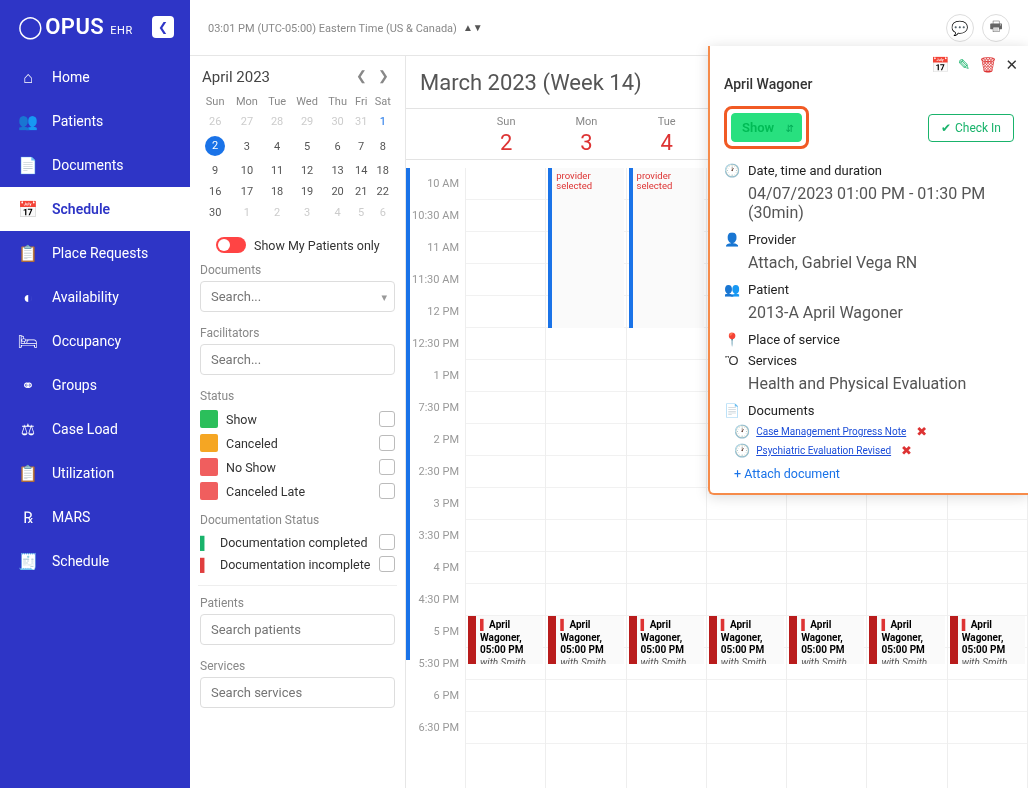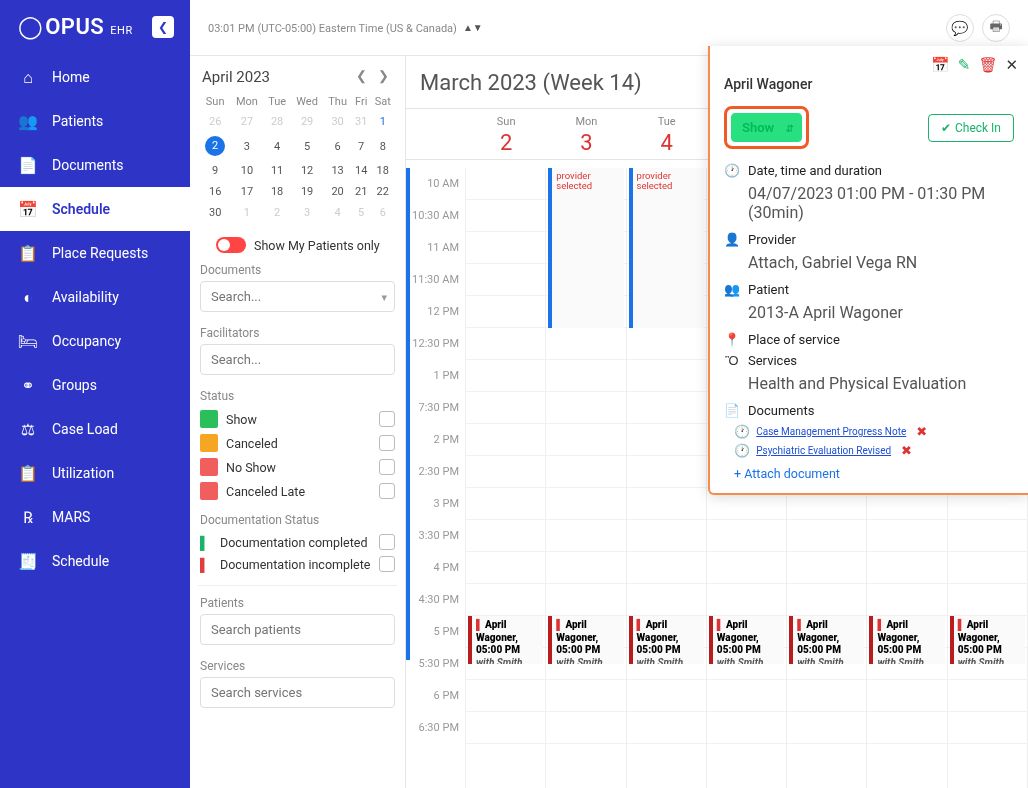--- a/index.html
+++ b/index.html
@@ -60,21 +60,21 @@
   .time-gutter { width:60px; flex-shrink:0; }
   .day-col-head { flex:1 1 0; text-align:center; padding:6px 0 4px; }
   .day-name { font-size:11px; color:#888; }
   .day-num { font-size:22px; color:#d33; font-weight:400; margin-top:2px;}
   .scroll-area { position:absolute; left:0; right:0; top:112px; bottom:0; overflow:hidden;}
   .time-grid { display:flex; min-height:630px;}
   .times-col { width:60px; flex-shrink:0; border-right:1px solid #eee; text-align:right; font-size:11px; color:#999;}
   .times-col div { height:32px; padding-right:6px; line-height:32px; }
   .day-col { flex:1 1 0; border-right:1px solid #eee; position:relative; }
   .gridlines div { height:32px; border-bottom:1px solid #f1f1f1;}
-  .event-block { position:absolute; left:2px; right:2px; font-size:10px; padding:3px 4px; border-left:4px solid #b91c1c; background:#fafafa; overflow:hidden; line-height:1.25;font-weight:bold;}
+  .event-block { position:absolute; left:2px; right:2px; font-size:10px; padding:3px 4px; border-left:8px solid #b91c1c; background:#fafafa; overflow:hidden; line-height:1.25;}
   .event-provider { position:absolute; left:2px; right:2px; font-size:9.5px; color:#d33; padding:3px 4px; border-left:4px solid #1a73e8; background:#fafafa; line-height:1.1;}
   .event-appt { position:absolute; left:1px; right:1px; font-size:10px; padding:2px 4px; border-left:4px solid #1a73e8; background:#eef2fb; line-height:1.2;}
   .event-doc-ico { color:#d33; font-size:10px; margin-right:2px;}
   .event-block .sub { font-style:italic; color:#555;}
   .blue-strip { position:absolute; left:0; top:112px; width:4px; background:#1a73e8; height:492px; }
 
   
   .popover { position:absolute; top:0; right:0; width:320px; background:#fff; border:2px solid #f68b4a; border-top:none; border-right:none; border-radius:0 0 0 6px; box-shadow:0 2px 14px rgba(0,0,0,0.15); padding:30px 14px 10px; z-index:50;margin-top:46px;}
   .popover h3 { font-size:14px; font-weight:500; color:#333;}
   .popover .icons { position:absolute; top:10px; right:10px; display:flex; gap:8px; align-items:center;}

